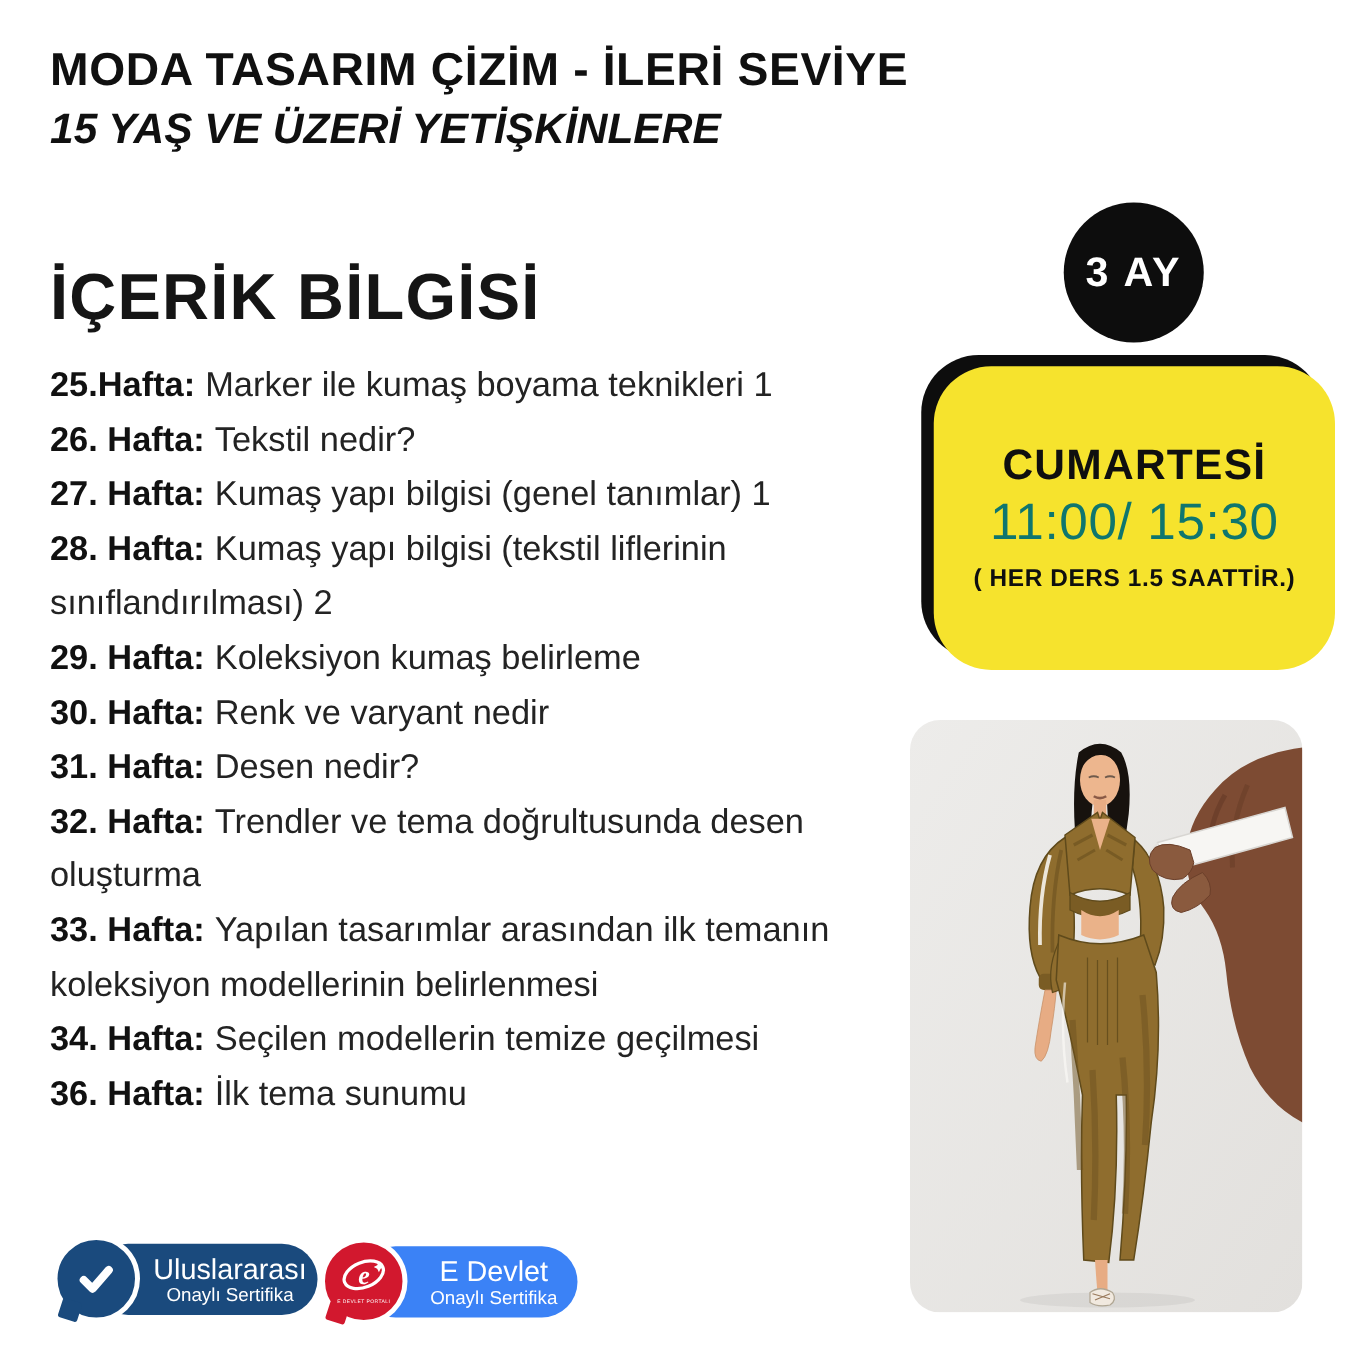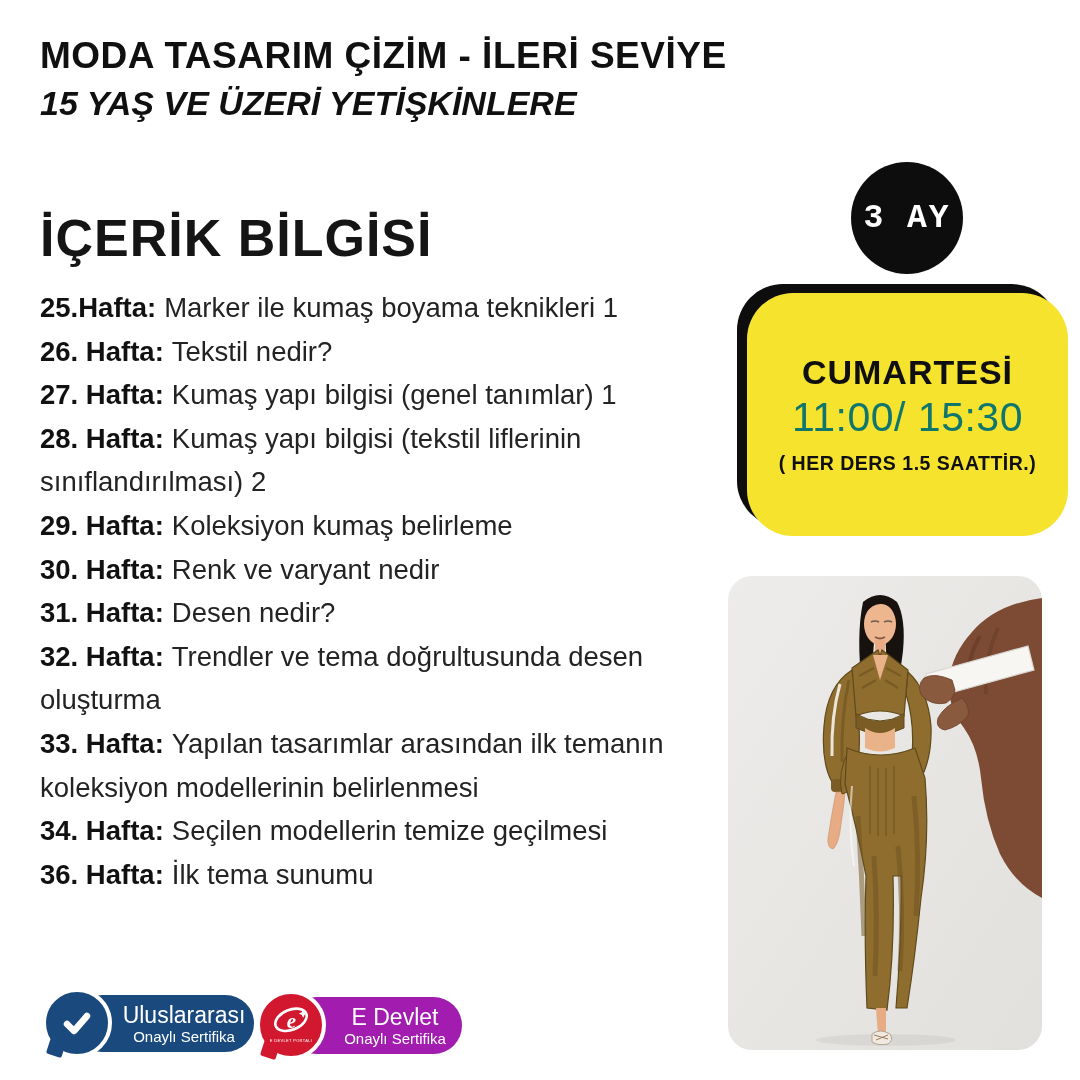--- a/index.html
+++ b/index.html
@@ -13,21 +13,21 @@
 
   
   .content-heading{position:absolute;left:40px;top:208px;font-size:52px;font-weight:700;
                    letter-spacing:1px;color:#151515;}
   .weeks{position:absolute;left:40px;top:286px;width:672px;margin:0;padding:0;list-style:none;}
   .weeks li{font-size:27.5px;line-height:43.6px;color:#232323;font-weight:400;}
   .weeks li b{font-weight:700;color:#111;margin-right:8px;}
 
   
   .duration-circle{position:absolute;left:851px;top:162px;width:112px;height:112px;border-radius:50%;
-                   background:#0d0d0d;display:flex;align-items:center;justify-content:center;font-family:Liberation Mono, monospace;}
+                   background:#0d0d0d;display:flex;align-items:center;justify-content:center;}
   .duration-circle span{color:#fff;font-size:33px;font-weight:800;letter-spacing:2px;}
 
   
   .schedule-card{position:absolute;left:747px;top:293px;width:321px;height:243px;border-radius:46px;
                  background:#f6e32d;box-shadow:-10px -9px 0 0 #0d0d0d;
                  display:flex;flex-direction:column;align-items:center;justify-content:center;text-align:center;}
   .schedule-day{font-size:34px;font-weight:800;letter-spacing:1px;color:#0f0f0f;line-height:1.1;}
   .schedule-hours{font-size:41px;font-weight:400;letter-spacing:.5px;color:#0f766e;line-height:1.2;margin-top:2px;}
   .schedule-note{font-size:19.5px;font-weight:800;letter-spacing:.5px;color:#0f0f0f;margin-top:10px;}
 
@@ -46,21 +46,21 @@
   .badge .pill .l2{color:#fff;font-size:15px;font-weight:400;line-height:1.15;}
   .badge .bubble{position:absolute;left:0;top:0;width:70px;height:70px;border-radius:50%;
                  border:4px solid #fff;box-sizing:border-box;display:flex;align-items:center;
                  justify-content:center;z-index:2;}
   .badge .bubble:after{content:"";position:absolute;left:2px;bottom:-2px;width:16px;height:16px;
                  transform:rotate(18deg);border-radius:2px;z-index:-1;}
   .bg-blue{background:#1a4a7d;}
   .badge-blue .bubble,{background:#1a4a7d;}
   .badge-blue .bubble{background:#1a4a7d;}
   .badge-blue .bubble:after{background:#1a4a7d;}
-  .badge-red .pill{background:#a21caf;}
+  .badge-red .pill{background:#3b82f6;}
   .badge-red .bubble{background:#d2182e;}
   .badge-red .bubble:after{background:#d2182e;}
 </style>
 </head>
 <body>
 
 <div class="canvas">
 
   <div class="title-block">
     <div class="main-title">MODA TASARIM ÇİZİM - İLERİ SEVİYE</div>

